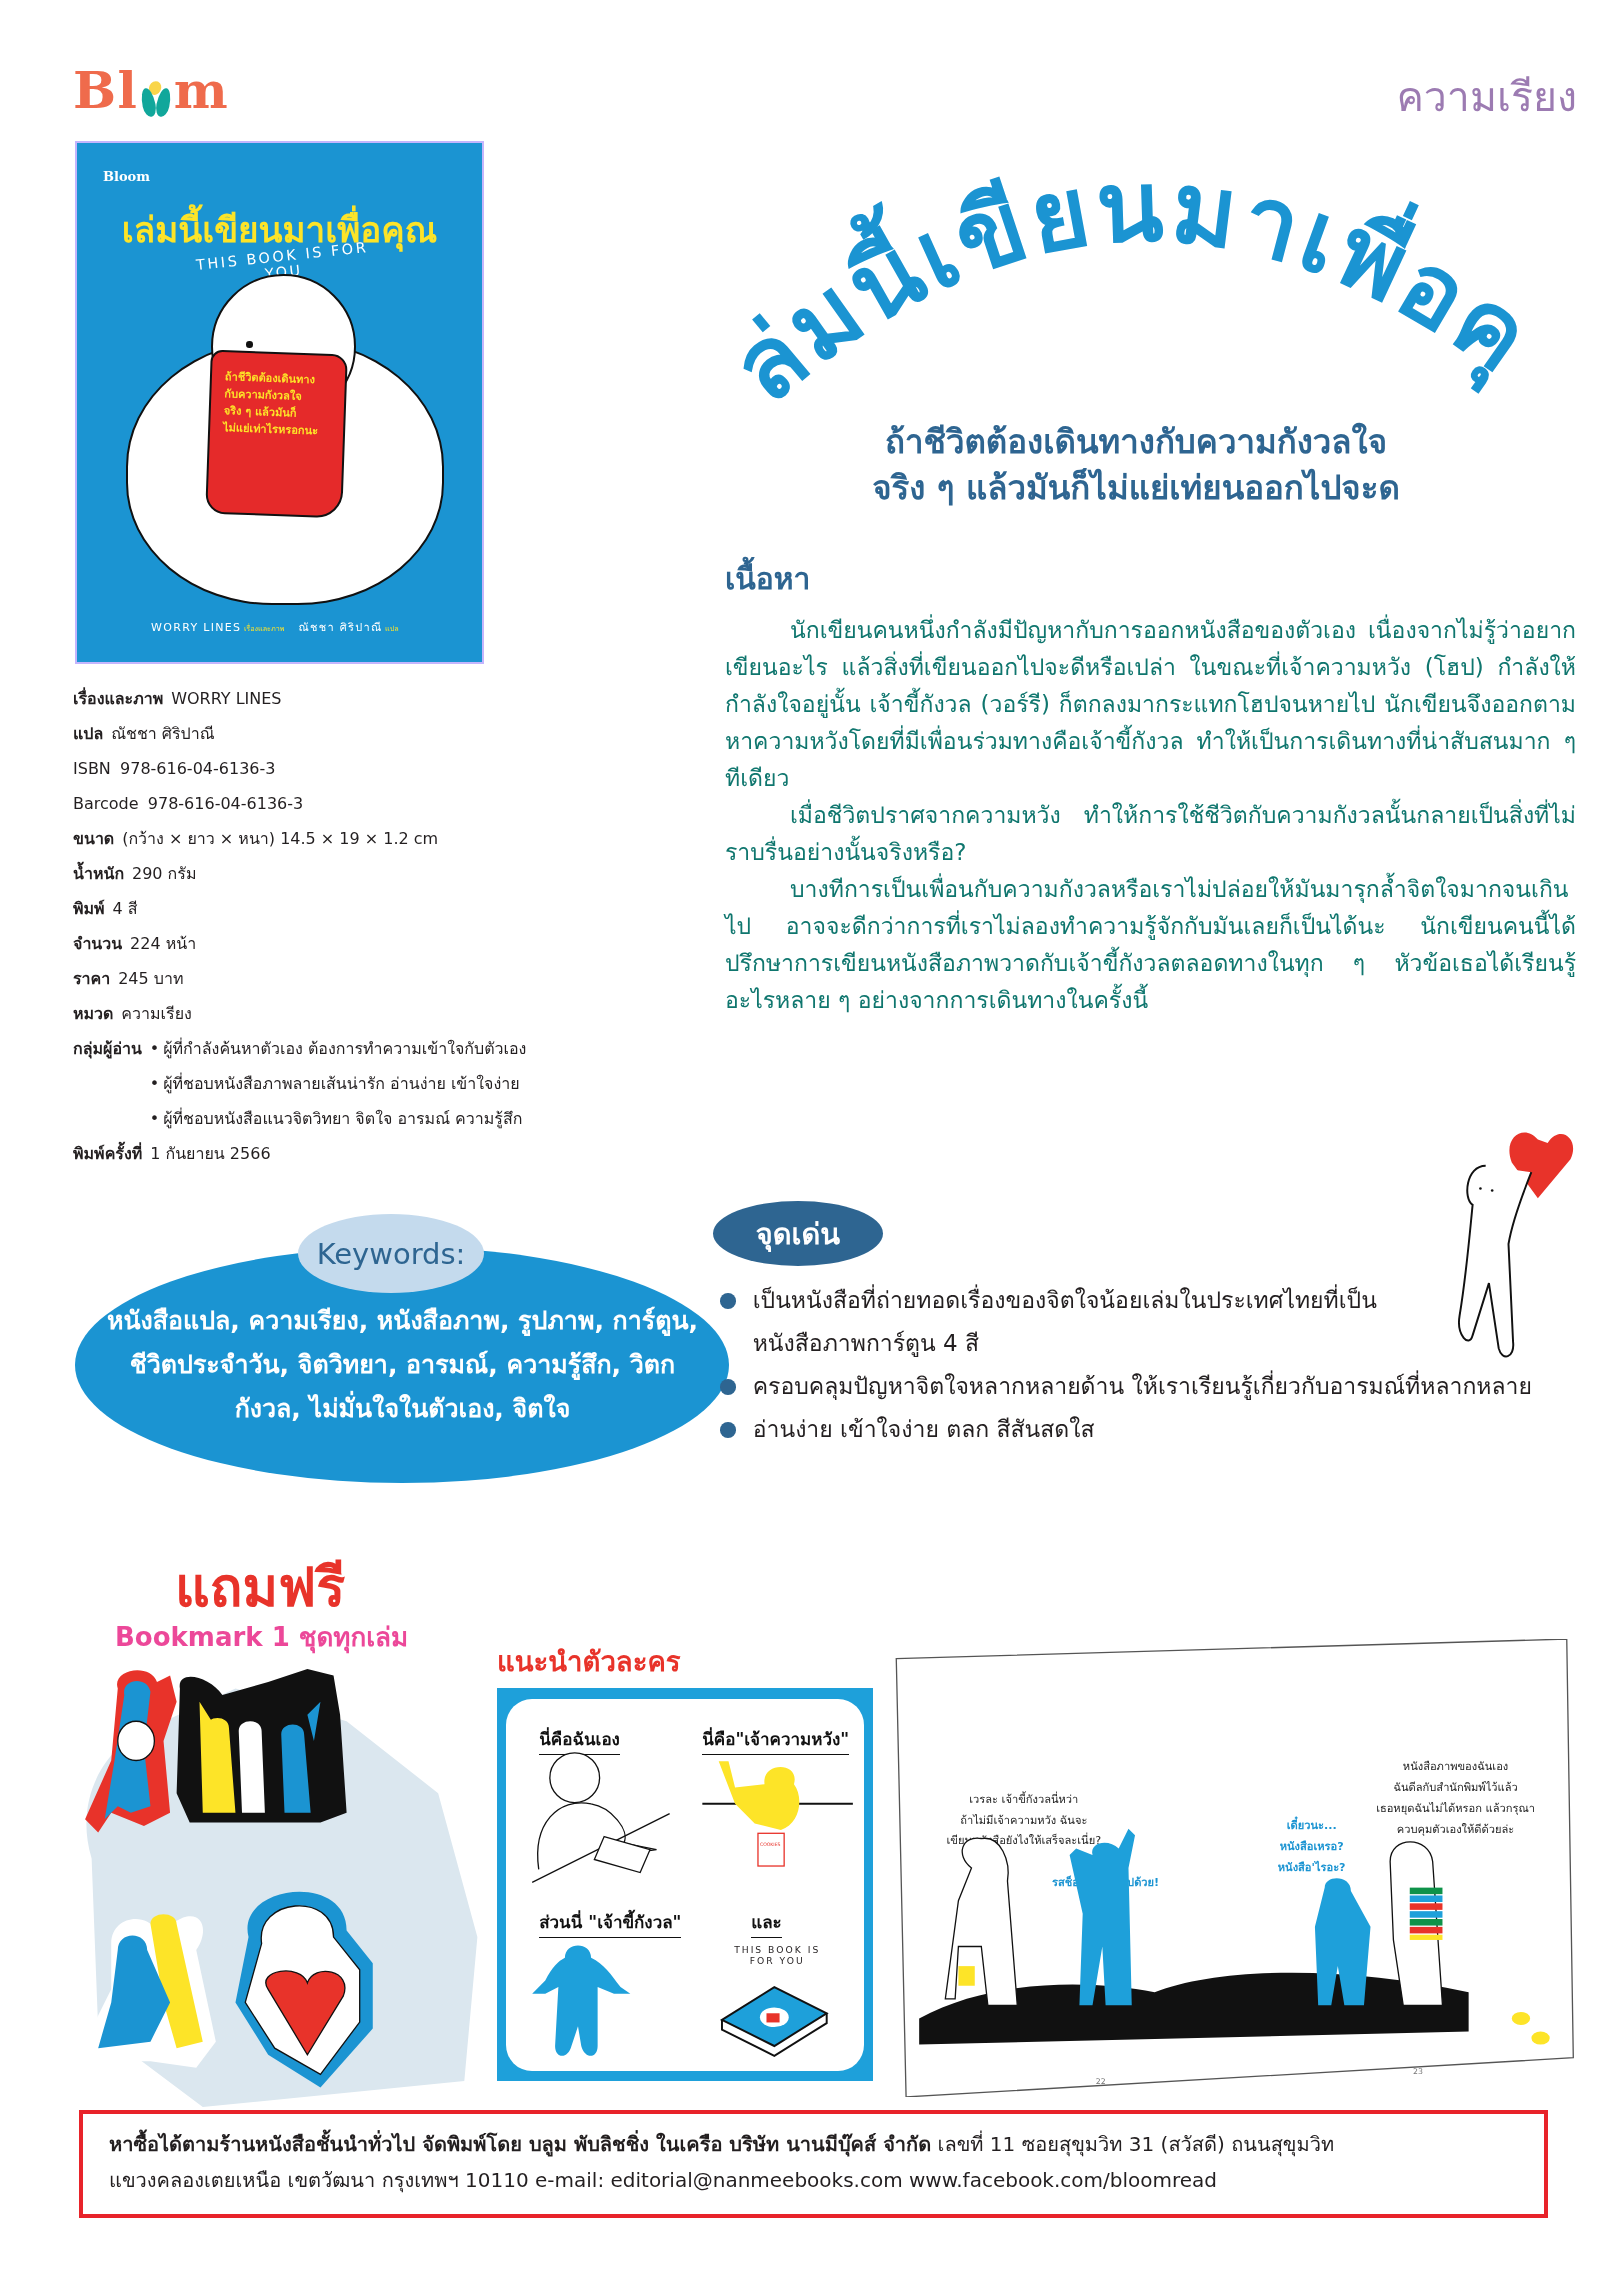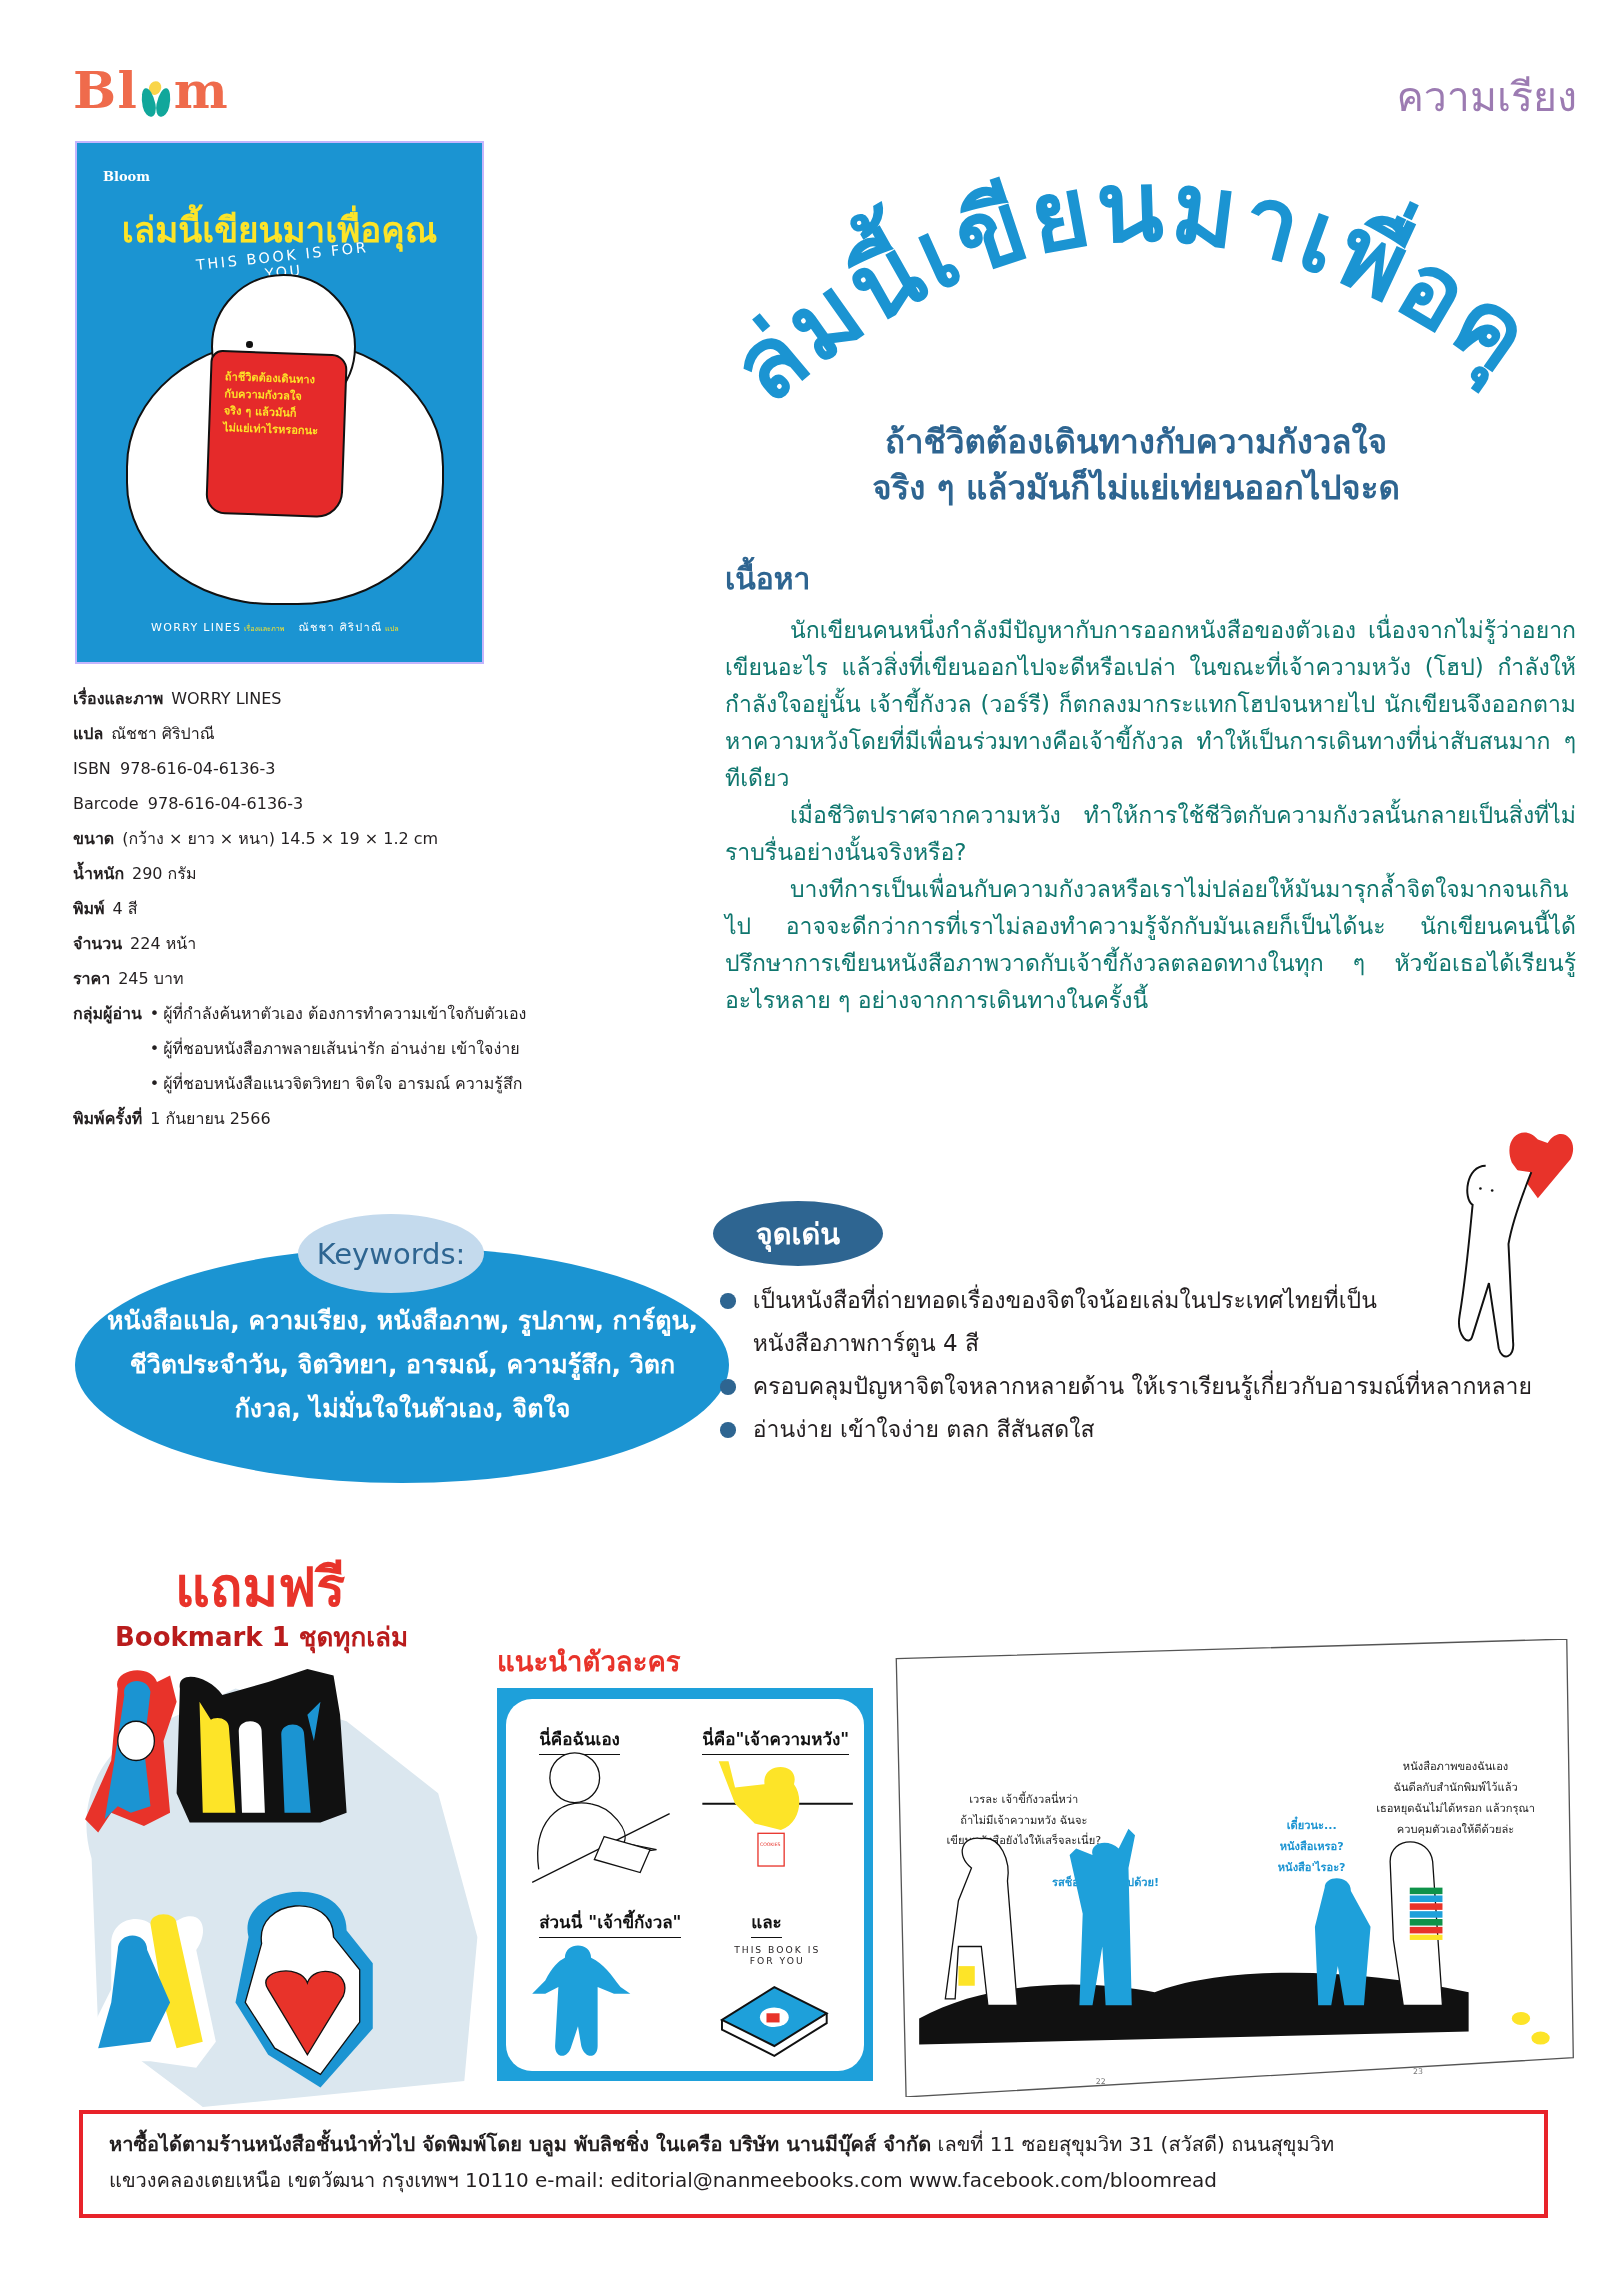--- a/index.html
+++ b/index.html
@@ -54,21 +54,21 @@
   
   .hl-pill { left:713px; top:1201px; width:170px; height:65px; background:#2e6591; border-radius:50%; display:flex; align-items:center; justify-content:center; color:#fff; font-size:29px; font-weight:bold; }
   .bullets { left:720px; top:1279px; width:864px; font-size:23px; line-height:43px; }
   .bullets .b { display:flex; }
   .bullets .dot { width:15.7px; height:15.7px; border-radius:50%; background:#2e6591; flex:0 0 15.7px; margin:14.4px 17px 0 0; }
 
   .heart-fig { left:1440px; top:1126px; width:137px; height:236px; }
 
   
   .free-h { left:175px; top:1544px; font-size:54px; font-weight:bold; color:#e8332a; }
-  .free-sub { left:115px; top:1616px; font-size:26px; font-weight:bold; color:#b91c1c; }
+  .free-sub { left:115px; top:1616px; font-size:26px; font-weight:bold; color:#ec4899; }
   .stickers { left:72px; top:1662px; width:425px; height:452px; }
 
   .chars-h { left:497px; top:1639px; font-size:27.5px; font-weight:bold; color:#e8332a; }
   .chars-panel { left:497px; top:1688px; width:376px; height:393px; background:#1ea0da; }
   .chars-inner { position:absolute; left:9.2px; top:10.5px; right:9.2px; bottom:10.5px; background:#fff; border-radius:26px; }
   .chars-inner .cap { position:absolute; font-size:17px; font-weight:bold; color:#111; border-bottom:1.3px solid #111; padding-bottom:2.6px; white-space:nowrap; }
 
   .spread { left:893px; top:1639px; width:713px; height:458px; }
 
   
@@ -127,20 +127,21 @@
 <div class="abs specs">
   <div class="row"><b>เรื่องและภาพ</b><span>WORRY LINES</span></div>
   <div class="row"><b>แปล</b><span>ณัชชา ศิริปาณี</span></div>
   <div class="row"><span style="margin-right:9.2px">ISBN</span><span>978-616-04-6136-3</span></div>
   <div class="row"><span style="margin-right:9.2px">Barcode</span><span>978-616-04-6136-3</span></div>
   <div class="row"><b>ขนาด</b><span>(กว้าง × ยาว × หนา)  14.5 × 19 × 1.2 cm</span></div>
   <div class="row"><b>น้ำหนัก</b><span>290 กรัม</span></div>
   <div class="row"><b>พิมพ์</b><span>4 สี</span></div>
   <div class="row"><b>จำนวน</b><span>224 หน้า</span></div>
   <div class="row"><b>ราคา</b><span>245 บาท</span></div>
+  <div class="row"><b>หมวด</b><span>ความเรียง</span></div>
   <div class="row aud">
     <b>กลุ่มผู้อ่าน</b>
     <ul>
       <li>ผู้ที่กำลังค้นหาตัวเอง ต้องการทำความเข้าใจกับตัวเอง</li>
       <li>ผู้ที่ชอบหนังสือภาพลายเส้นน่ารัก อ่านง่าย เข้าใจง่าย</li>
       <li>ผู้ที่ชอบหนังสือแนวจิตวิทยา จิตใจ อารมณ์ ความรู้สึก</li>
     </ul>
   </div>
   <div class="row"><b>พิมพ์ครั้งที่</b><span>1  กันยายน 2566</span></div>
 </div>

